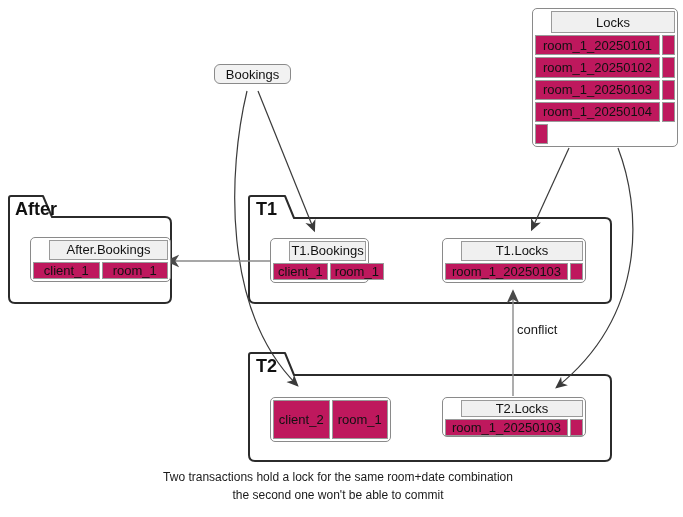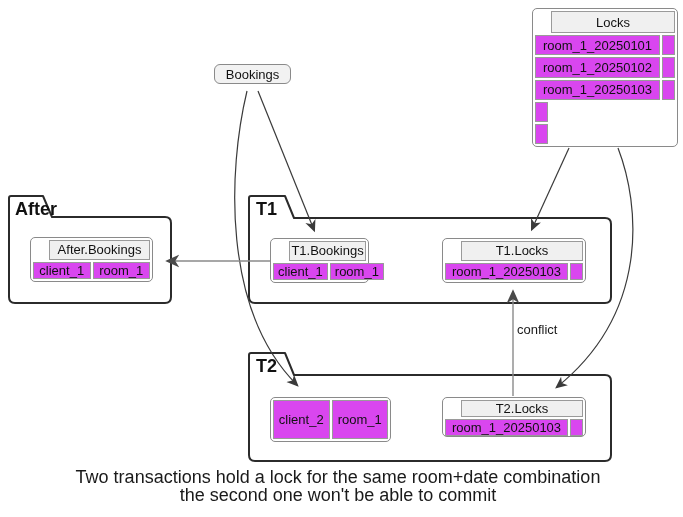--- a/index.html
+++ b/index.html
@@ -22,33 +22,33 @@
     position:absolute;box-sizing:border-box;background:#ffffff;
     border:1.5px solid #8a8a8a;border-radius:5px;padding:2px;
     display:flex;flex-direction:column;gap:2px;font-size:13px;
   }
   .map .hdr{
     background:#f0f0f0;border:1px solid #9a9a9a;text-align:center;
     padding:0 16px;flex:1;display:flex;align-items:center;justify-content:center;margin-left:16px;
   }
   .map .row{display:flex;gap:2px;flex:1;}
   .map .cell{
-    background:#d946ef;border:1px solid #9a9a9a;text-align:center;
+    background:#be185d;border:1px solid #9a9a9a;text-align:center;
     display:flex;align-items:center;justify-content:center;padding:0 4px;
   }
   .map .grow{flex:1;}
   .map .stub{width:11px;padding:0;}
 
   .pkg-label{position:absolute;font-size:18px;font-weight:700;color:#111;}
 
   .edge-label{position:absolute;font-size:13px;color:#1a1a1a;}
 
   .caption{
     position:absolute;left:0;top:468px;width:676px;text-align:center;
-    font-size:18px;line-height:18px;color:#1a1a1a;
+    font-size:12px;line-height:18px;color:#1a1a1a;
   }
 </style>
 </head>
 <body>
 
 <div class="canvas">
 
   <svg class="layer">
     <defs>
       <marker id="ah-dark" markerWidth="11" markerHeight="11" refX="8" refY="5" orient="auto">
@@ -89,28 +89,29 @@
     </div>
     <div class="row">
       <div class="cell grow">room_1_20250102</div>
       <div class="cell stub"></div>
     </div>
     <div class="row">
       <div class="cell grow">room_1_20250103</div>
       <div class="cell stub"></div>
     </div>
     <div class="row">
+      <div class="cell grow">room_1_20250104</div>
       <div class="cell stub"></div>
     </div>
     <div class="row">
       <div class="cell stub"></div>
     </div>
   </div>
 
-  <div class="map" style="left:30px;top:237px;width:123px;height:45px;">
+  <div class="map" style="left:30px;top:237px;width:141px;height:45px;">
     <div class="hdr">After.Bookings</div>
     <div class="row">
       <div class="cell grow">client_1</div>
       <div class="cell grow">room_1</div>
     </div>
   </div>
 
   <div class="map" style="left:270px;top:238px;width:99px;height:45px;">
     <div class="hdr">T1.Bookings</div>
     <div class="row">

